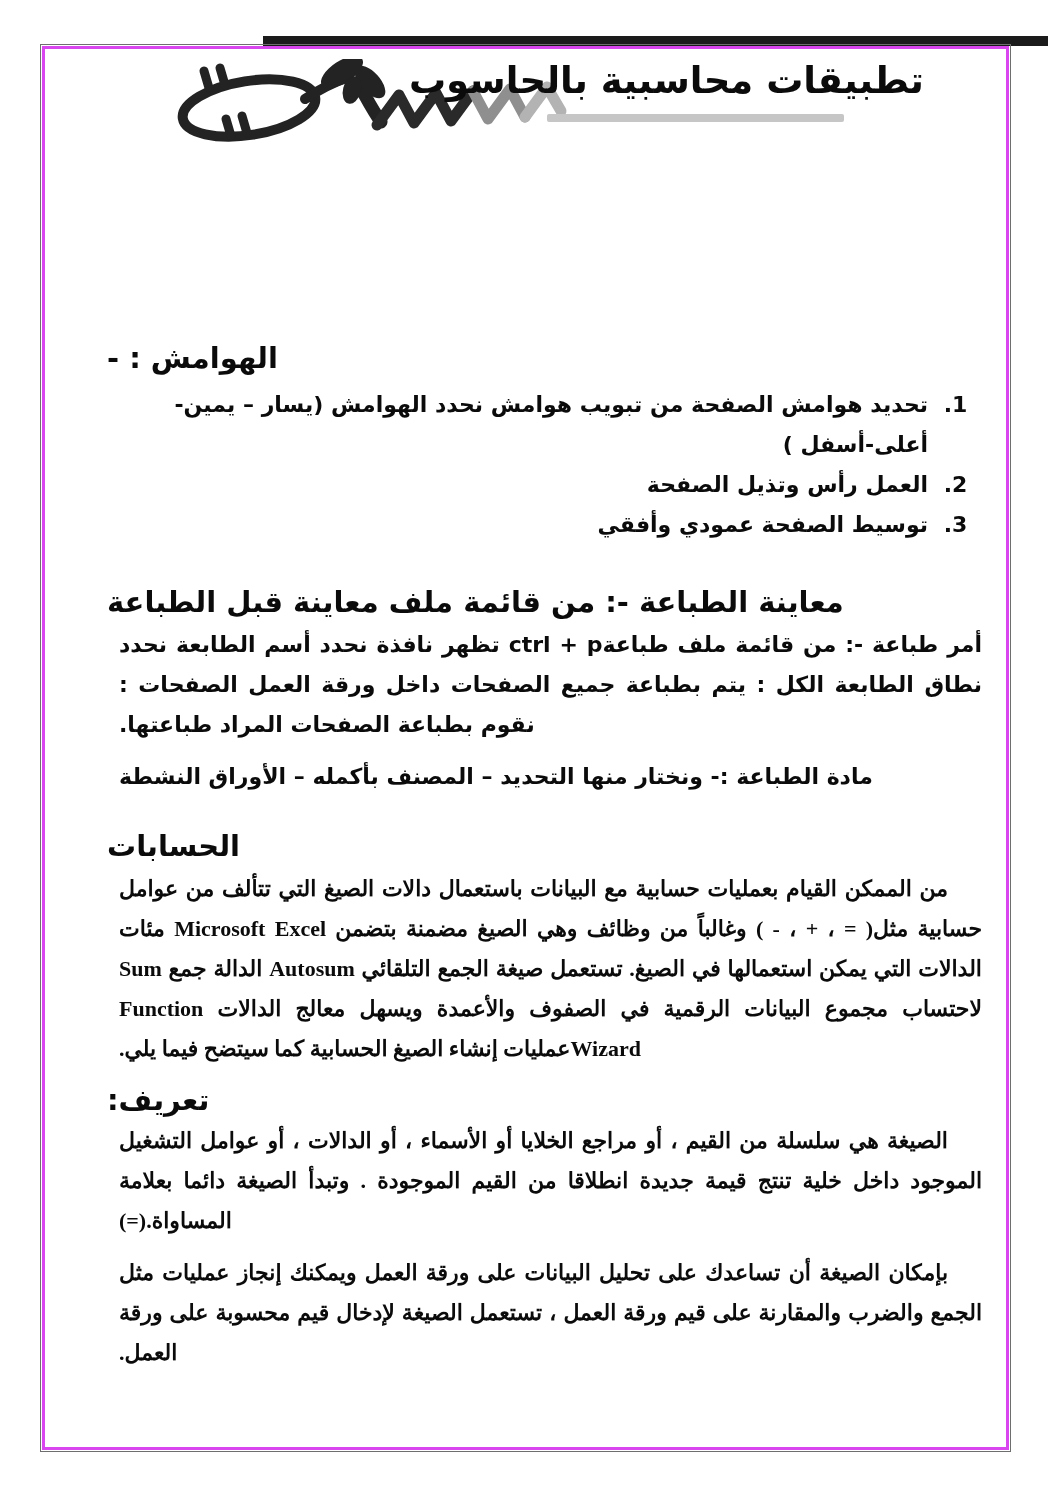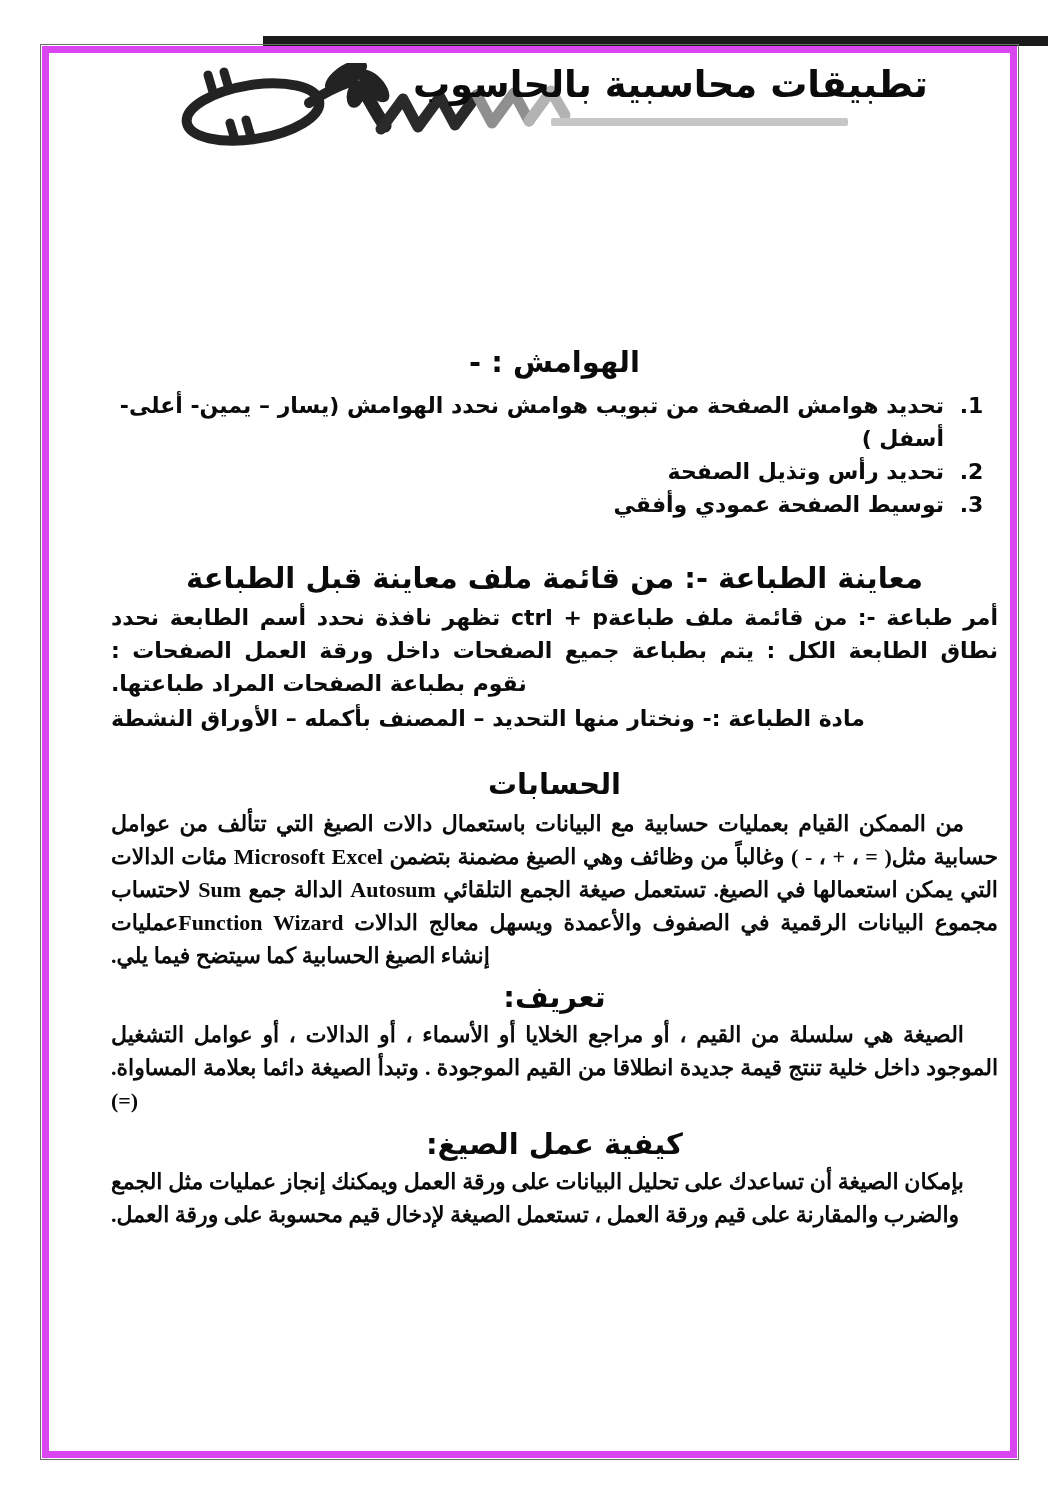--- a/index.html
+++ b/index.html
@@ -8,38 +8,38 @@
     font-family:"DejaVu Sans", sans-serif;color:#0b0b0b;
   }
   
   .top-scan-bar{
     position:absolute;left:263px;top:36px;width:785px;height:10px;
     background:#1b1b1b;
   }
   
   .page{
     position:absolute;left:42px;top:46px;width:961px;height:1398px;
-    border:7px solid #d946ef;outline:1px solid #6e6e6e;outline-offset:1px;
+    border:3px solid #d946ef;outline:1px solid #6e6e6e;outline-offset:1px;
     background:#ffffff;overflow:hidden;
   }
   .header{position:relative;height:150px;}
   .doc-title{
     position:absolute;top:10px;right:82px;
     font-size:37px;font-weight:bold;letter-spacing:-1px;white-space:nowrap;
     direction:rtl;
   }
   .flourish{position:absolute;left:64px;top:10px;}
   .content{
     position:relative;padding:0 12px 0 62px;direction:rtl;
   }
   h2{
-    margin:0;font-size:29px;font-weight:bold;text-align:center;line-height:38px;
+    margin:0;font-size:29px;font-weight:bold;text-align:left;line-height:38px;
   }
   p,ol{
-    margin:0;font-size:22px;font-weight:bold;line-height:33px;
+    margin:12px;font-size:22px;font-weight:bold;line-height:40px;
   }
   p.just{
     text-align:justify;text-align-last:left; 
   }
   p.rightline{text-align:left;}
   .indent{text-indent:34px;font-family:Liberation Serif, serif;}
   ol.margin-list{
     padding:0 46px 0 0;margin-top:8px;list-style:decimal;text-align:right;
   }
   ol.margin-list li{padding-right:8px;}
@@ -83,32 +83,31 @@
       <rect x="438" y="55" width="297" height="8" rx="2" fill="#c6c6c6"></rect>
     </svg>
     <div class="doc-title">تطبيقات محاسبية بالحاسوب</div>
   </div>
 
   <div class="content">
 
     <h2 class="s-margins-h">الهوامش : -</h2>
     <ol class="margin-list">
       <li>تحديد هوامش الصفحة من تبويب هوامش نحدد الهوامش (يسار – يمين- أعلى-أسفل )</li>
-      <li>تحديد رأس وتذيل الصفحة</li>
+      <li>العمل رأس وتذيل الصفحة</li>
       <li>توسيط الصفحة عمودي وأفقي</li>
     </ol>
 
     <h2 class="s-preview-h">معاينة الطباعة -: من قائمة ملف معاينة قبل الطباعة</h2>
     <p class="just gap4">أمر طباعة -: من قائمة ملف طباعةctrl + p  تظهر نافذة نحدد أسم الطابعة نحدد نطاق الطابعة الكل : يتم بطباعة جميع الصفحات داخل ورقة العمل الصفحات : نقوم بطباعة الصفحات المراد طباعتها.</p>
 
     <p class="rightline gap2">مادة الطباعة :- ونختار منها التحديد – المصنف بأكمله – الأوراق النشطة</p>
 
     <h2 class="s-calc-h">الحسابات</h2>
     <p class="just indent gap4">من الممكن القيام بعمليات حسابية مع البيانات باستعمال دالات الصيغ التي تتألف من عوامل حسابية مثل( = ، + ، - ) وغالباً من وظائف وهي الصيغ مضمنة بتضمن Microsoft Excel مئات الدالات التي يمكن استعمالها في الصيغ. تستعمل صيغة الجمع التلقائي Autosum الدالة جمع Sum لاحتساب مجموع البيانات الرقمية في الصفوف والأعمدة ويسهل معالج الدالات Function Wizardعمليات إنشاء الصيغ الحسابية كما سيتضح فيما يلي.</p>
 
     <h2 class="s-def-h">تعريف:</h2>
     <p class="just indent gap2">الصيغة هي سلسلة من القيم ، أو مراجع الخلايا أو الأسماء ، أو الدالات ، أو عوامل التشغيل الموجود داخل خلية تنتج قيمة جديدة انطلاقا من القيم الموجودة . وتبدأ الصيغة دائما بعلامة المساواة.(=)</p>
 
-    <h2 class="s-how-h">كيفية عمل الصيغ:</h2>
     <p class="just indent gap2">بإمكان الصيغة أن تساعدك على تحليل البيانات على ورقة العمل ويمكنك إنجاز عمليات مثل الجمع والضرب والمقارنة على قيم ورقة العمل ، تستعمل الصيغة لإدخال قيم محسوبة على ورقة العمل.</p>
 
   </div>
 </div>
 
 </body></html>

